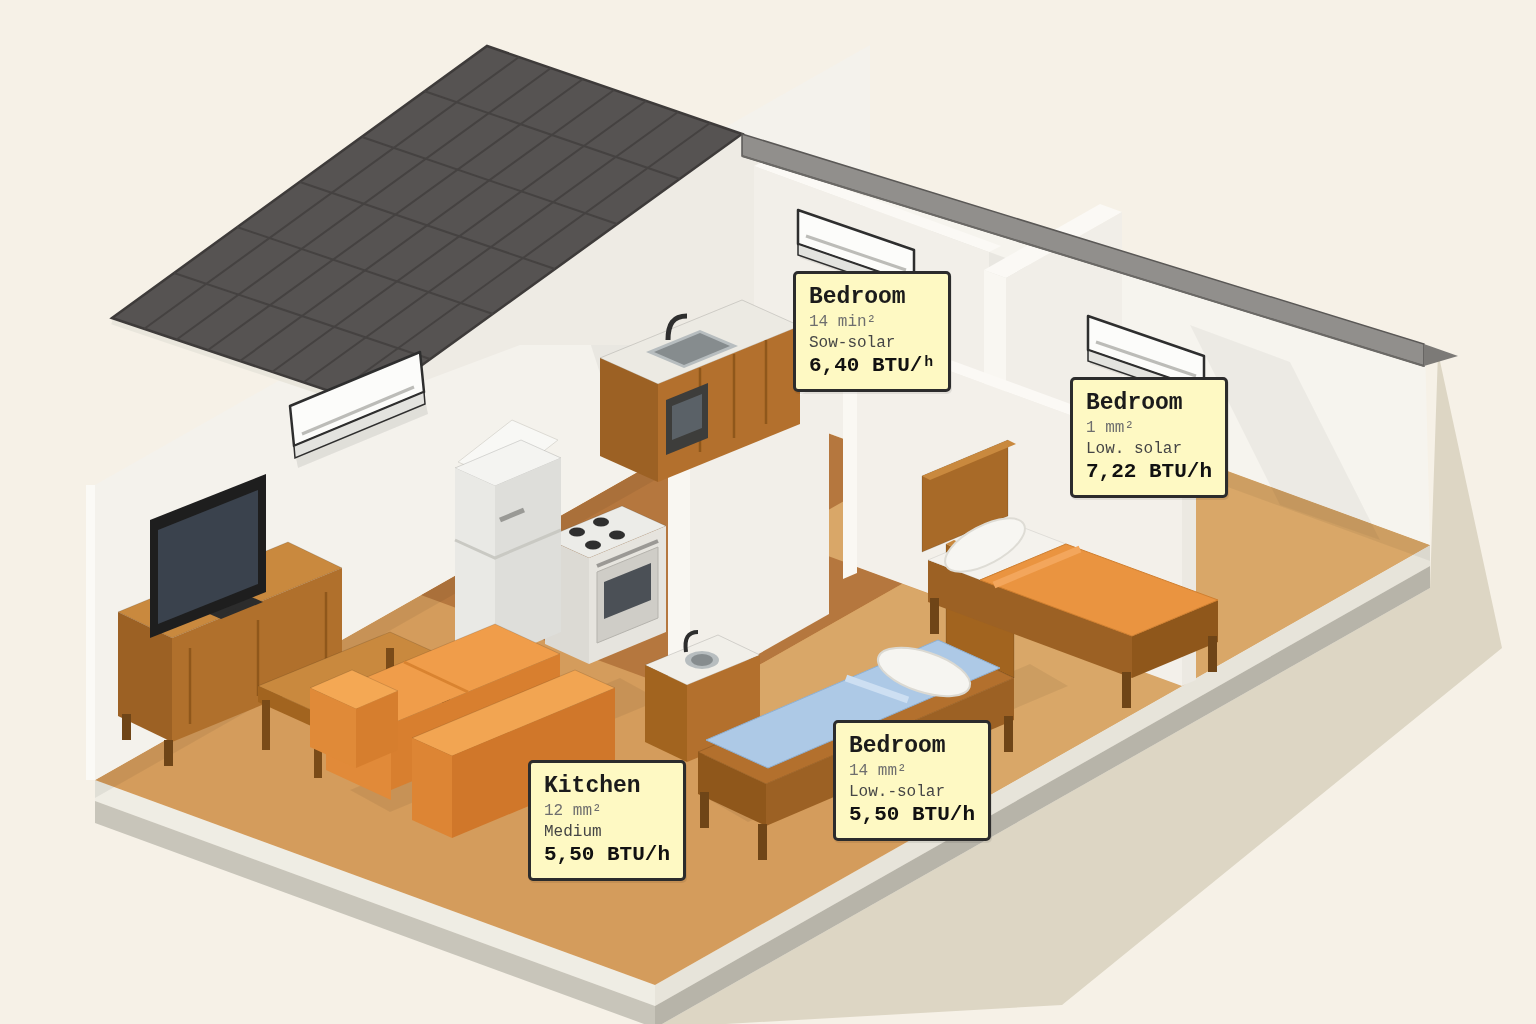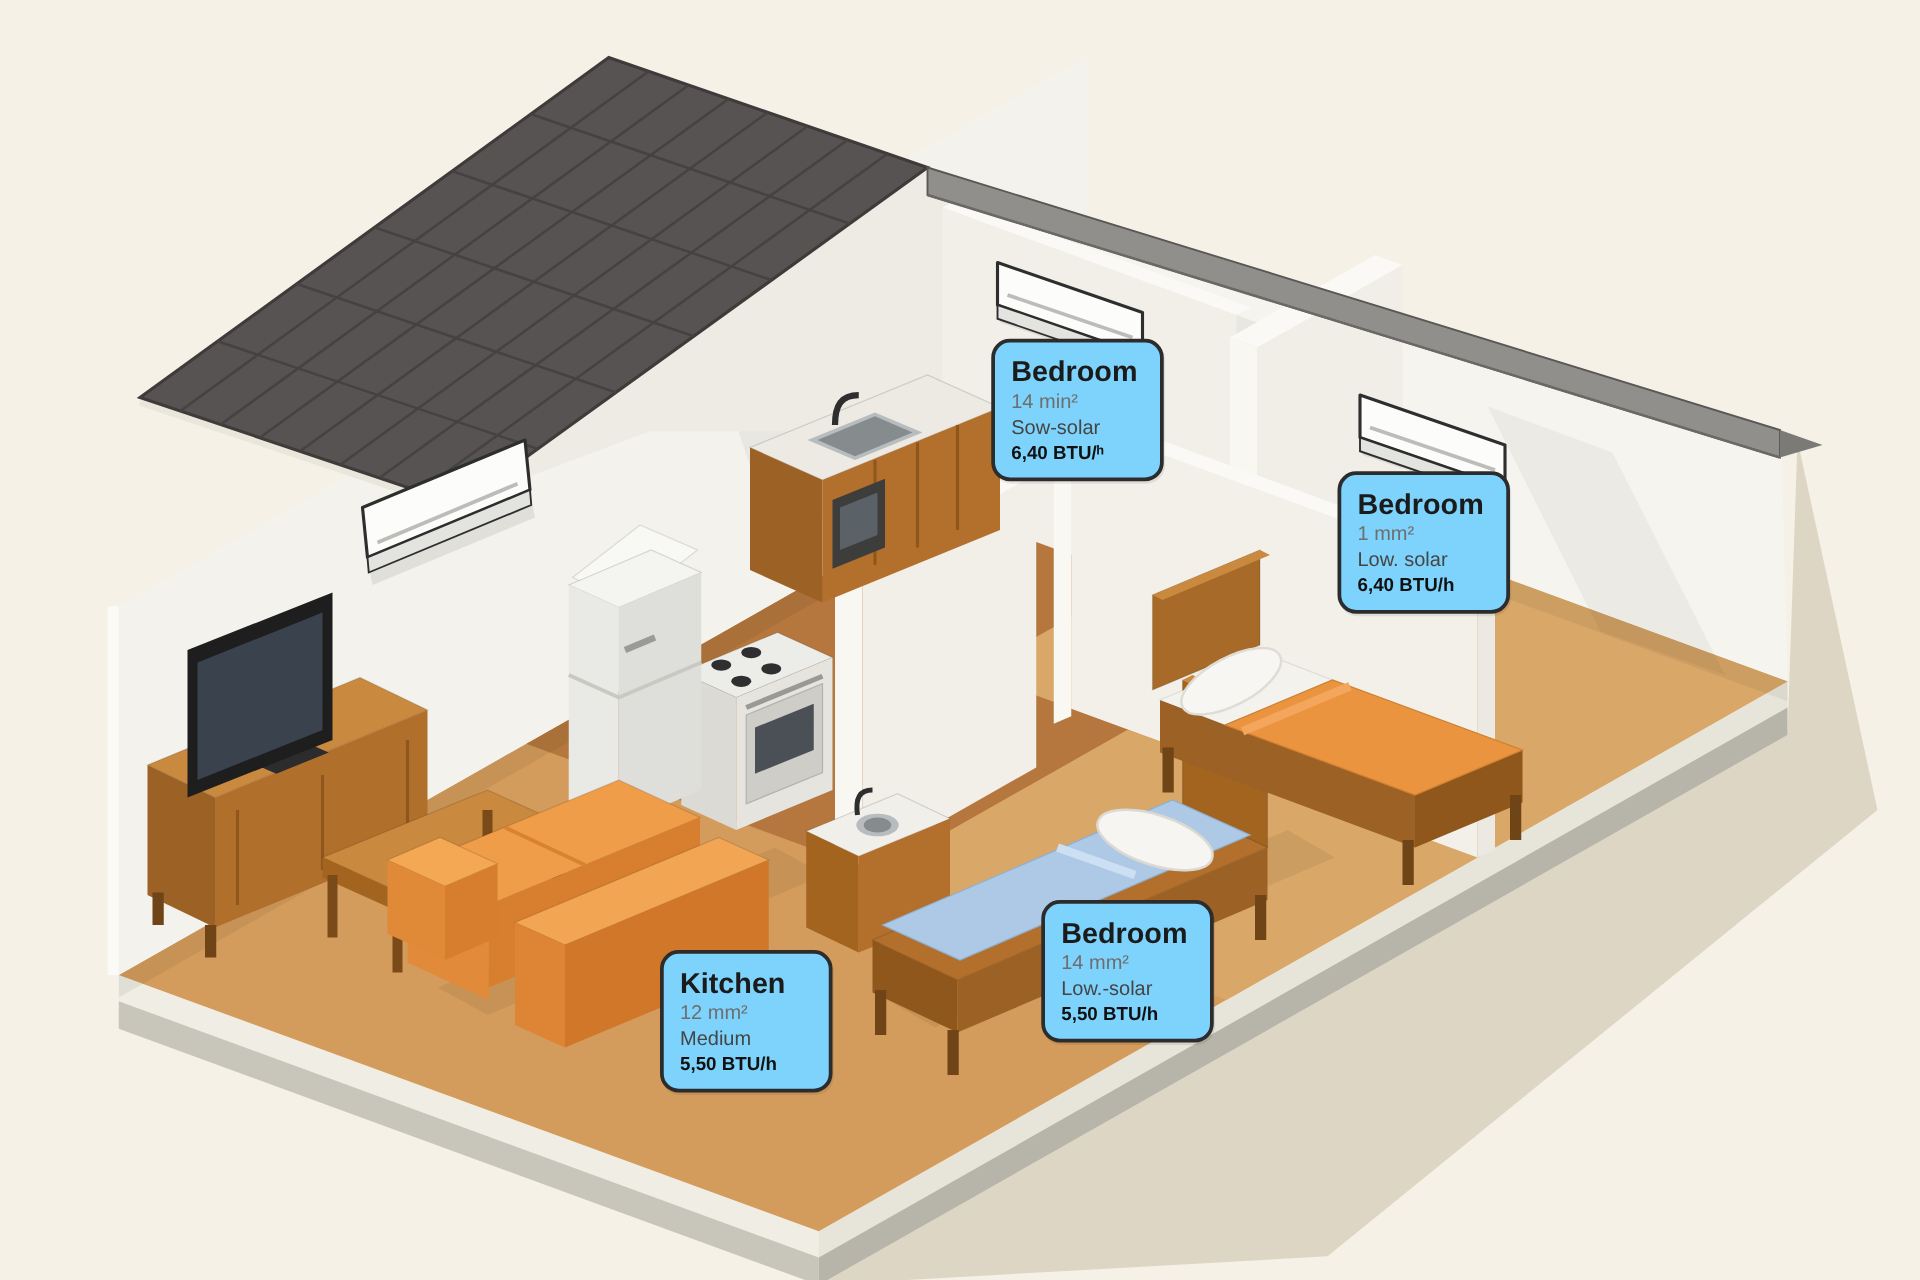--- a/index.html
+++ b/index.html
@@ -1,24 +1,24 @@
 <!DOCTYPE html>
 <html><head>
 <meta charset="utf-8">
 <style>
   html,body{margin:0;padding:0;background:#f6f1e7;}
   .stage{position:relative;width:1536px;height:1024px;background:#f6f1e7;overflow:hidden;
          font-family:"Liberation Sans",sans-serif;}
   .stage svg{position:absolute;left:0;top:0;}
-  .room-label{position:absolute;background:#7dd3fc;border:3px solid #2c2c2c;border-radius:15px;
-              padding:9px 13px;line-height:1.28;min-width:106px;box-shadow:1px 2px 0 rgba(0,0,0,.08);}
+  .room-label{position:absolute;background:#fef9c3;border:3px solid #2c2c2c;border-radius:5px;
+              padding:9px 13px;line-height:1.28;min-width:106px;box-shadow:1px 2px 0 rgba(0,0,0,.08);font-family:Liberation Mono, monospace;}
   .rl-title{font-size:23px;font-weight:700;color:#1b1b1b;}
   .rl-area{font-size:16px;color:#6e6e6e;}
   .rl-solar{font-size:16px;color:#454545;}
-  .rl-btu{font-size:15px;font-weight:700;color:#111;}
+  .rl-btu{font-size:21px;font-weight:700;color:#111;}
 </style>
 </head>
 <body>
 
 <div class="stage">
 
 <svg width="1536" height="1024" viewBox="0 0 1536 1024">
 
   <polygon points="655,1028 1062,1005 1502,648 1438,352 1430,588" fill="#ddd6c4"></polygon>
 
@@ -219,21 +219,21 @@
     <div class="rl-title">Bedroom</div>
     <div class="rl-area">14 min²</div>
     <div class="rl-solar">Sow-solar</div>
     <div class="rl-btu">6,40 BTU/ʰ</div>
   </div>
 
   <div class="room-label" style="left:1070px;top:377px;">
     <div class="rl-title">Bedroom</div>
     <div class="rl-area">1 mm²</div>
     <div class="rl-solar">Low. solar</div>
-    <div class="rl-btu">6,40 BTU/h</div>
+    <div class="rl-btu">7,22 BTU/h</div>
   </div>
 
   <div class="room-label" style="left:528px;top:760px;">
     <div class="rl-title">Kitchen</div>
     <div class="rl-area">12 mm²</div>
     <div class="rl-solar">Medium</div>
     <div class="rl-btu">5,50 BTU/h</div>
   </div>
 
   <div class="room-label" style="left:833px;top:720px;">

